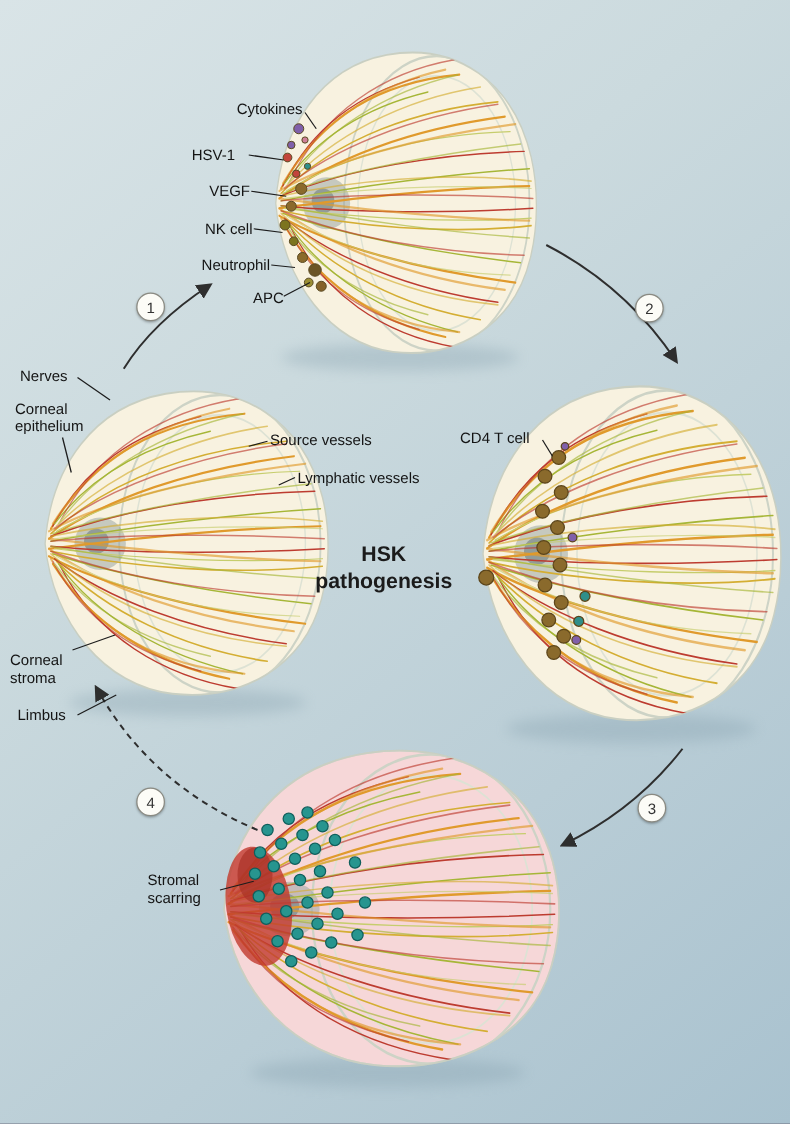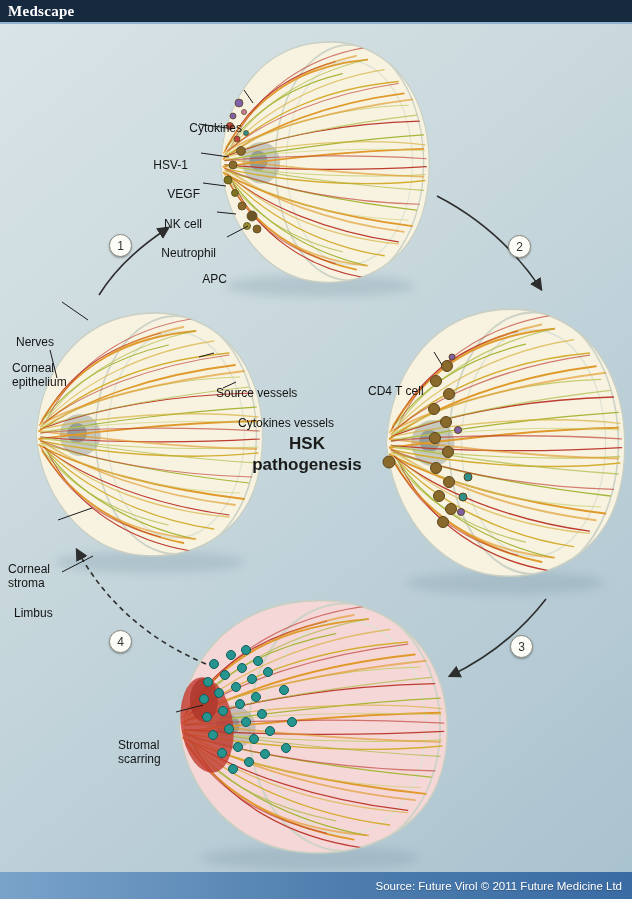--- a/index.html
+++ b/index.html
@@ -20,43 +20,39 @@
   .bottombar{
     position:absolute;bottom:0;left:0;width:100%;height:27px;z-index:5;
     background:linear-gradient(90deg,#7aa3c9 0%,#4d7dae 55%,#3a6ba3 100%);
     display:flex;align-items:center;justify-content:flex-end;
   }
   .source{color:#ffffff;font-size:11.5px;padding-right:10px;text-shadow:0 1px 1px rgba(0,0,0,.25);}
   svg.art{position:absolute;top:0;left:0;z-index:1;}
   .lbl{
     position:absolute;z-index:3;font-size:12px;line-height:1.18;color:#141414;
     white-space:pre-line;
-    margin-top:41px;
   }
   .lbl.r{text-align:right;}
   .lbl.c{}
   .badge{
     position:absolute;z-index:4;width:21px;height:21px;border-radius:50%;
     background:#fcfcf7;border:1px solid #8a8a82;box-shadow:0 1px 2px rgba(0,0,0,.3);
     display:flex;align-items:center;justify-content:center;
     font-size:12px;color:#333;
   }
   .center-title{
     position:absolute;z-index:3;left:242px;top:433px;width:130px;text-align:center;
     font-size:17px;font-weight:bold;color:#1b1b1b;white-space:pre-line;line-height:1.25;
   }
 </style>
 </head>
 <body>
 
 <div class="page">
 
-  <div class="topbar">
-    <span class="brand">Medscape</span>
-  </div>
 
   <svg class="art" width="632" height="899" viewBox="0 0 632 899">
     <defs>
       <filter id="blur6" x="-40%" y="-40%" width="180%" height="180%">
           <feGaussianBlur stdDeviation="5"></feGaussianBlur>
         </filter>
       <marker id="arrow" viewBox="0 0 10 10" refX="8" refY="5" markerWidth="8" markerHeight="8" orient="auto-start-reverse">
         <path d="M0 0 L10 5 L0 10 z" fill="#2e2e2e"></path>
       </marker>
 
@@ -252,33 +248,30 @@
   <div class="lbl r" style="left:170px;top:80px;width:72px;">Cytokines</div>
   <div class="lbl r" style="left:140px;top:117px;width:48px;">HSV-1</div>
   <div class="lbl r" style="left:155px;top:146px;width:45px;">VEGF</div>
   <div class="lbl r" style="left:150px;top:176px;width:52px;">NK cell</div>
   <div class="lbl r" style="left:148px;top:205px;width:68px;">Neutrophil</div>
   <div class="lbl r" style="left:193px;top:231px;width:34px;">APC</div>
   <div class="lbl" style="left:16px;top:294px;width:48px;">Nerves</div>
   <div class="lbl" style="left:12px;top:320px;width:74px;">Corneal
 epithelium</div>
   <div class="lbl" style="left:216px;top:345px;width:92px;">Source vessels</div>
-  <div class="lbl" style="left:238px;top:375px;width:112px;">Cytokines vessels</div>
+  <div class="lbl" style="left:238px;top:375px;width:112px;">Lymphatic vessels</div>
   <div class="lbl" style="left:8px;top:521px;width:60px;">Corneal
 stroma</div>
   <div class="lbl" style="left:14px;top:565px;width:50px;">Limbus</div>
   <div class="lbl" style="left:368px;top:343px;width:68px;">CD4 T cell</div>
   <div class="lbl c" style="left:118px;top:697px;width:60px;">Stromal
 scarring</div>
 
   <div class="center-title">HSK
 pathogenesis</div>
 
   <div class="badge" style="left:109px;top:234px;">1</div>
   <div class="badge" style="left:508px;top:235px;">2</div>
   <div class="badge" style="left:510px;top:635px;">3</div>
   <div class="badge" style="left:109px;top:630px;">4</div>
 
-  <div class="bottombar">
-    <span class="source">Source: Future Virol © 2011 Future Medicine Ltd</span>
-  </div>
 
 </div>
 
 </body></html>

